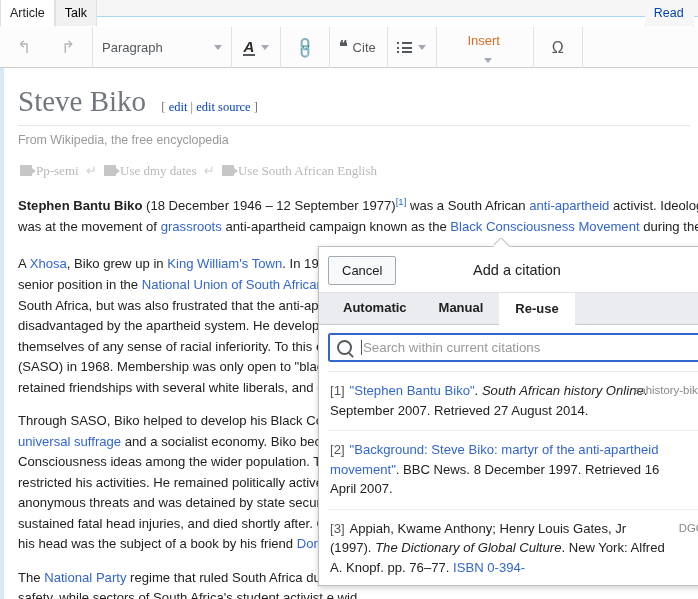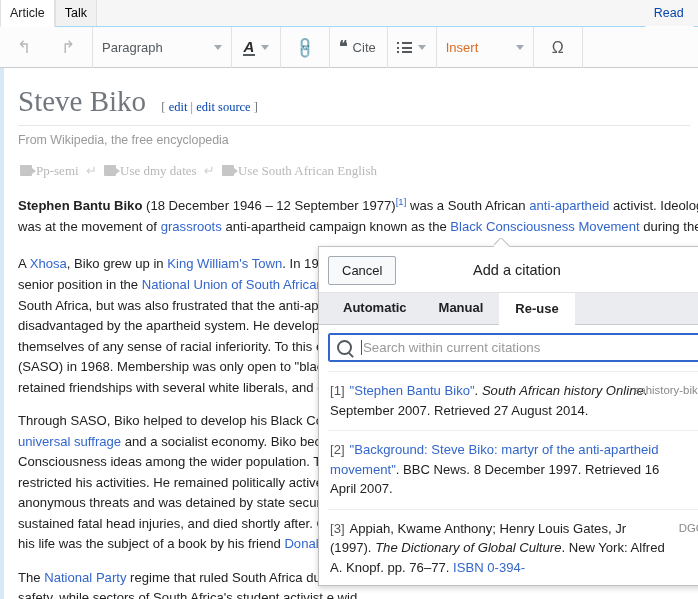--- a/index.html
+++ b/index.html
@@ -7,21 +7,21 @@
     width:698px;height:599px;overflow:hidden;
     background:#ffffff;
     font-family:"Liberation Sans", sans-serif;
     font-size:13px;
     color:#222222;
     position:relative;
   }
 
   
   .tabbar{
-    position:absolute;top:0;left:0;width:698px;height:27px;
+    position:absolute;top:0;left:0;width:698px;height:17px;
     background:#f6f6f6;
     border-bottom:1px solid #a7d7f9;
     box-sizing:border-box;
   }
   .tabbar .left{position:absolute;left:0;top:0;display:flex;}
   .tabbar .right{position:absolute;right:4px;top:0;display:flex;flex-direction:column;}
   .nstab{
     height:26px;line-height:26px;
     padding:0 9px;
     font-size:12.5px;
@@ -330,21 +330,21 @@
       <span class="listico">
           <i></i>
           <i></i>
           <i></i>
         </span>
       <span class="caret"></span>
     </div>
   </div>
 
   <div class="tgroup">
-    <div class="tbtn" style="min-width:78px;justify-content:space-between;">
+    <div class="tbtn" style="min-width:78px;justify-content:space-between;flex-direction:column;">
       <span class="tlabel t-insert">Insert</span>
       <span class="caret"></span>
     </div>
   </div>
 
   <div class="tgroup">
     <div class="tbtn">
       <span class="omega">Ω</span>
     </div>
   </div>
@@ -384,21 +384,21 @@
         <p class="body" style="margin-top: 0px;"><span>disadvantaged by the apartheid system. He develop</span><span>                                                                    orga</span></p>
         <p class="body" style="margin-top: 0px;"><span>themselves of any sense of racial inferiority. To this e</span><span>                                                                crea</span></p>
         <p class="body" style="margin-top: 0px;"><span>(SASO) in 1968. Membership was only open to "blac</span><span>                                                                   s bu</span></p>
         <p class="body" style="margin-top: 0px;"><span>retained friendships with several white liberals, and o</span></p>
         <p class="body" style="margin-top: 13px;"><span>Through SASO, Biko helped to develop his Black Co</span><span>                                                                 parth</span></p>
         <p class="body" style="margin-top: 0px;"><a class="wl" href="#">universal suffrage</a><span> and a socialist economy. Biko bec</span><a class="wl" href="#">                                                          Peo</a></p>
         <p class="body" style="margin-top: 0px;"><span>Consciousness ideas among the wider population. T</span><span>                                                                  he w</span></p>
         <p class="body" style="margin-top: 0px;"><span>restricted his activities. He remained politically active</span><span>                                                              ted i</span></p>
         <p class="body" style="margin-top: 0px;"><span>anonymous threats and was detained by state secur</span><span>                                                                 77, E</span></p>
         <p class="body" style="margin-top: 0px;"><span>sustained fatal head injuries, and died shortly after. C</span><span>                                                            ere p</span></p>
-        <p class="body" style="margin-top: 0px;"><span>his life was the subject of a book by his friend </span><a class="wl" href="#">Donald</a></p>
+        <p class="body" style="margin-top: 0px;"><span>his head was the subject of a book by his friend </span><a class="wl" href="#">Donald</a></p>
         <p class="body" style="margin-top: 13px;"><span>The </span><a class="wl" href="#">National Party</a><span> regime that ruled South Africa du</span><span>                                                                ck C</span></p>
         <p class="body" style="margin-top: 0px;"><span>safety, while sectors of South Africa's student activist</span><span>                                                               e wid</span></p>
       </div>
 
   </div>
 </div>
 
 <div class="dialog">
   <div class="beak"></div>
 

